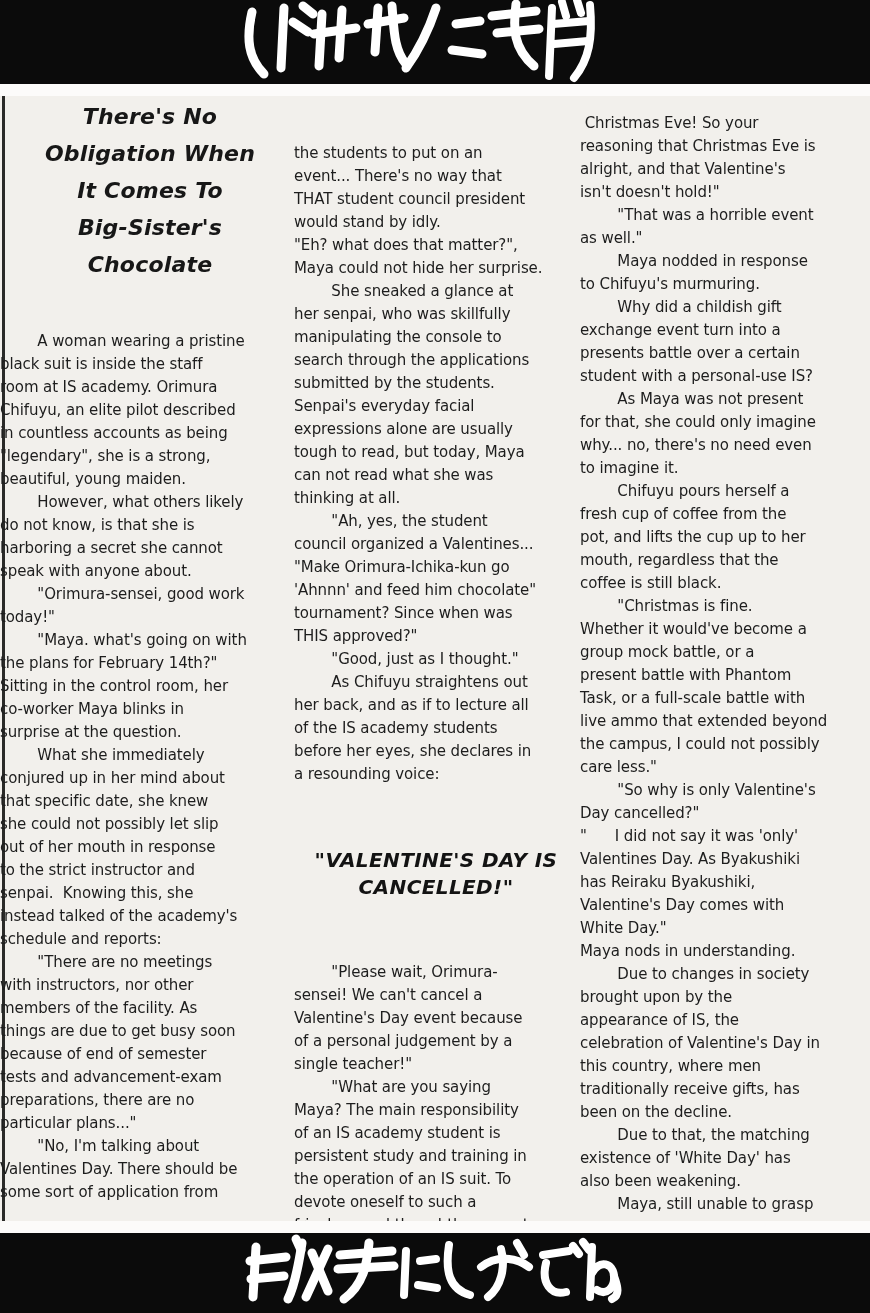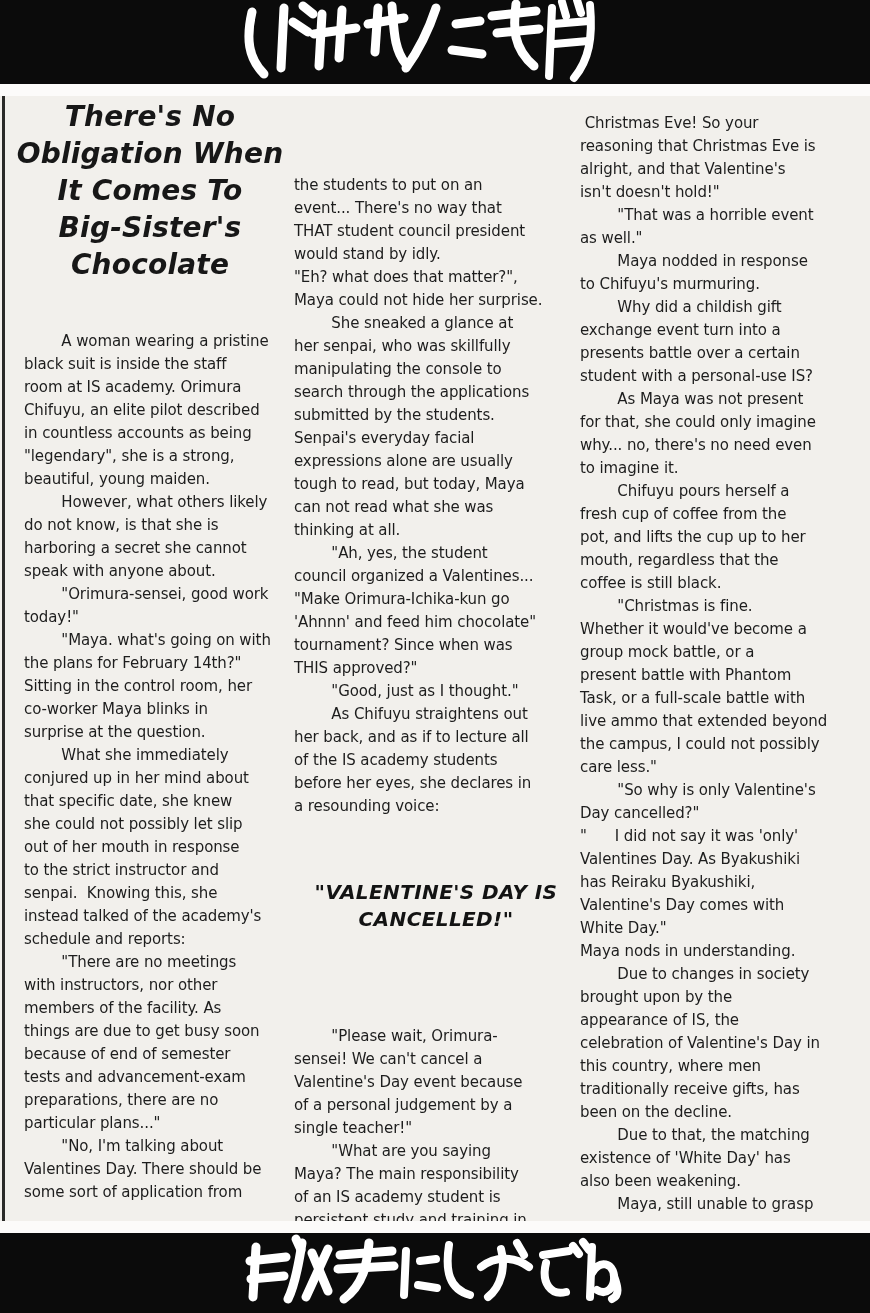--- a/index.html
+++ b/index.html
@@ -11,32 +11,32 @@
   .banner{position:absolute;left:0;width:870px;background:#0b0b0b;}
   #banner-top{top:0;height:84px;}
   #banner-bottom{top:1233px;height:80px;}
   .gap-strip{position:absolute;left:0;width:870px;height:12px;background:#fcfbfa;}
   #gap-top{top:84px;}
   #gap-bottom{top:1221px;}
   #left-edge-line{position:absolute;left:2px;top:96px;width:3px;height:1125px;background:#2a2a28;}
   .story-title{
     position:absolute;left:8px;top:98px;width:284px;
     text-align:center;font-style:italic;font-weight:bold;
-    font-size:28px;line-height:37px;white-space:pre-line;
+    font-size:22px;line-height:37px;white-space:pre-line;
     color:#171717;letter-spacing:0.2px;
   }
   .col{
     position:absolute;white-space:pre-wrap;
     font-size:15px;line-height:23px;letter-spacing:-0.1px;
     color:#1d1d1d;
   }
-  #col-left{left:24px;top:330px;width:286px;}
+  #col-left{left:0;top:330px;width:286px;}
   #col-mid{left:294px;top:96px;width:284px;}
   #col-right{left:580px;top:112px;width:286px;}
-  .text-block{white-space:pre-wrap;margin-top:32px;}
+  .text-block{white-space:pre-wrap;}
   .shout{
     text-align:center;font-weight:bold;font-style:italic;
     font-size:20px;line-height:27px;margin:15px 0 14px 0;
     white-space:pre-line;letter-spacing:0.4px;color:#131313;
   }
   .brush{position:absolute;left:0;top:0;}
   .brush path{stroke:#ffffff;fill:none;stroke-linecap:round;stroke-linejoin:round;}
 </style>
 </head>
 <body>

